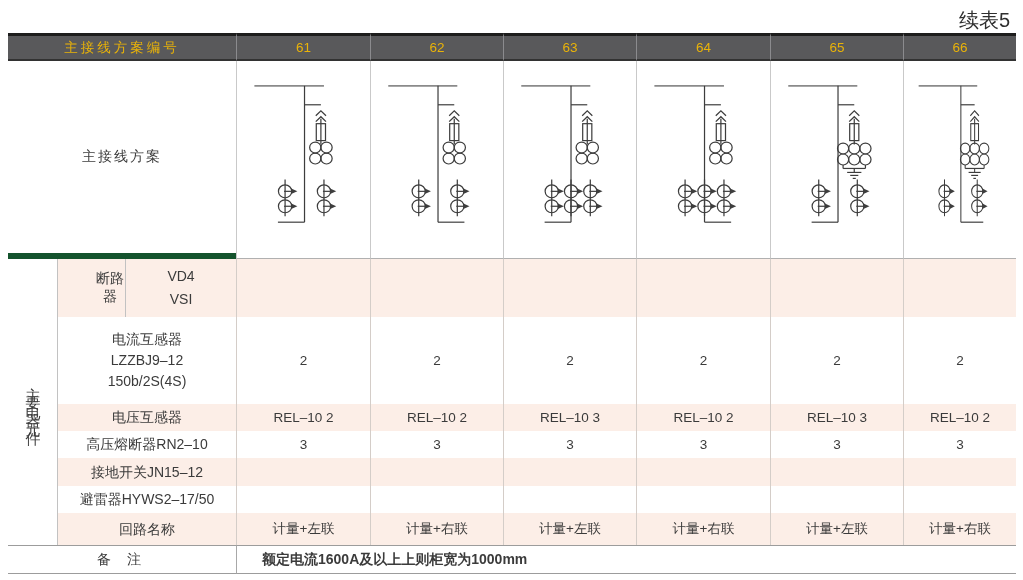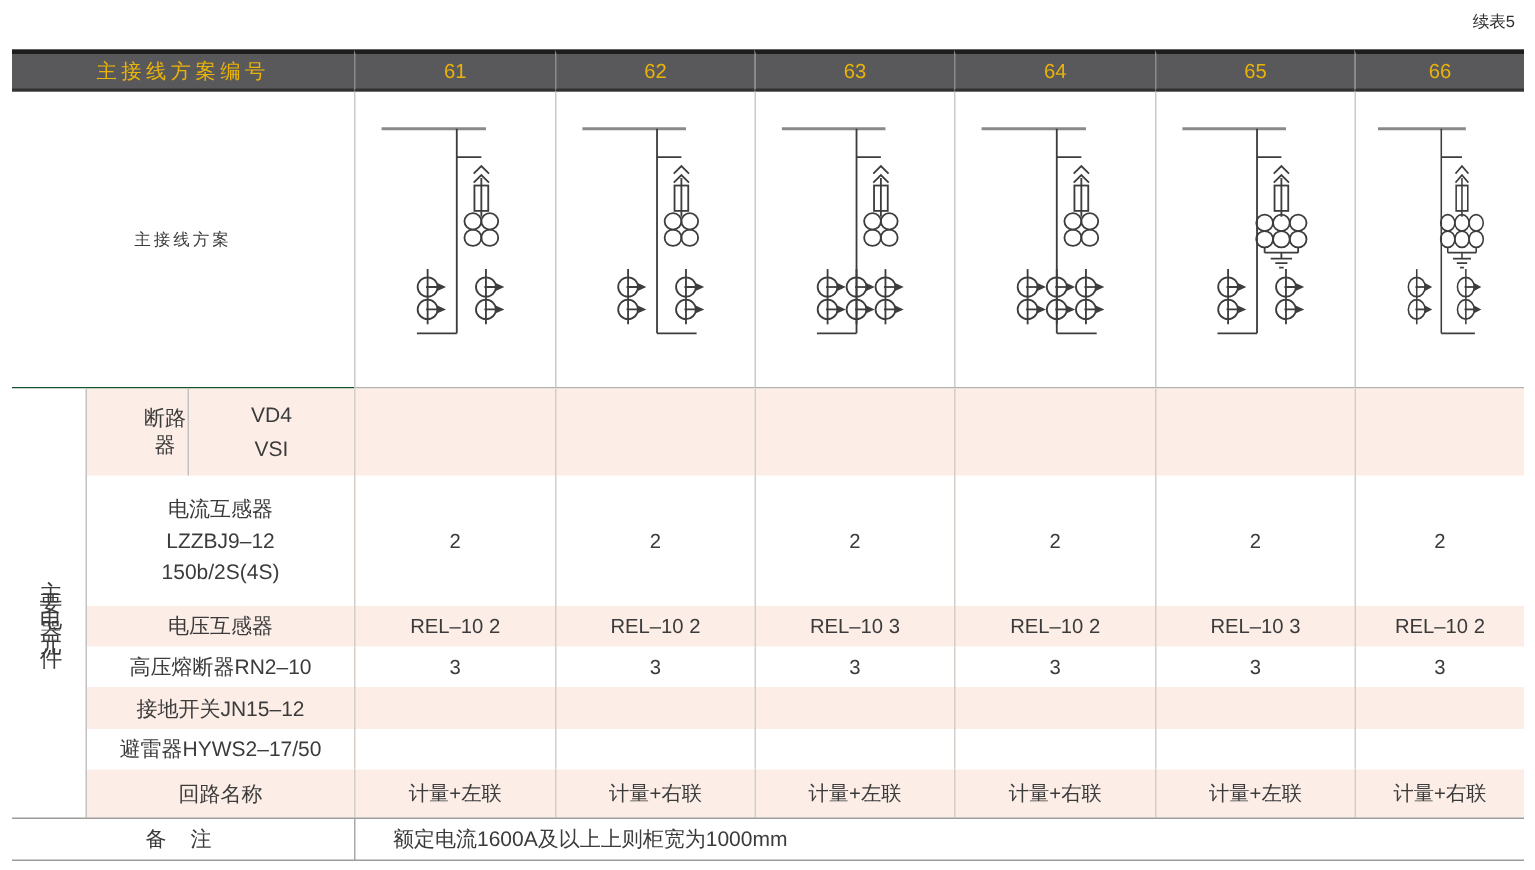--- a/index.html
+++ b/index.html
@@ -1,50 +1,50 @@
 <!DOCTYPE html>
 <html><head>
 <meta charset="utf-8">
 <style>
   * { margin:0; padding:0; box-sizing:border-box; }
   body { background:#ffffff; font-family:"Liberation Sans","DejaVu Sans",sans-serif; }
   .page { position:relative; width:1023px; height:580px; background:#fff; overflow:hidden; }
-  .caption { position:absolute; top:7px; right:13px; font-size:11px; color:#2f2f2f; }
+  .caption { position:absolute; top:7px; right:13px; font-size:20px; color:#2f2f2f; }
   .table {
     display:grid;
     grid-template-columns:50px 67px 111px 134px 133px 133px 134px 133px 113px;
     grid-template-rows:28px 198px 58px 87px 27px 27px 28px 27px 32px 29px;
     width:1008px;
     margin:33px 7px 0 8px;
   }
   .cell { display:flex; align-items:center; justify-content:center; font-size:14px; color:#3b3b3b; text-align:center; }
   .r1{grid-row:1} .r2{grid-row:2} .r3{grid-row:3} .r4{grid-row:4} .r5{grid-row:5}
   .r6{grid-row:6} .r7{grid-row:7} .r8{grid-row:8} .r9{grid-row:9} .r10{grid-row:10}
   
   .hd { background:#59595b; color:#eab308; font-size:13.5px;
         border-top:3px solid #1d1d1d; border-bottom:2px solid #323232; }
   .hl { grid-column:1/4; letter-spacing:3px; }
   .hsep { border-left:1px solid #8b8b8e; }
   
-  .dl { grid-column:1/4; border-bottom:1px solid #14532d; font-size:11px; letter-spacing:2px; }
+  .dl { grid-column:1/4; border-bottom:6px solid #14532d; font-size:14px; letter-spacing:2px; }
   .dg { border-left:1px solid #c9c9c9; border-bottom:1px solid #b0b0b0; }
   .dg svg { width:100%; height:100%; display:block; }
   
   .pk { background:#fceee7; }
   .strip { grid-column:1; grid-row:3/10; background:#fff; border-right:1px solid #c2c2c2;
            writing-mode:vertical-rl; text-orientation:upright; letter-spacing:9px; font-size:15px; }
   .lab { grid-column:2/4; line-height:21px; }
   .blab { grid-column:2;padding-left:37px; }
   .btype { grid-column:3; border-left:1px solid #c2c2c2; flex-direction:column; line-height:23px;text-align:center; }
   .v { border-left:1px solid #d4cdc8; font-size:13.5px; }
   .multi { flex-direction:column; }
   
   .rm { border-top:1px solid #9c9c9c; border-bottom:1px solid #9c9c9c; }
   .rml { grid-column:1/4; letter-spacing:6px;text-align:center; }
-  .rmt { grid-column:4/10; border-left:1px solid #a8a8a8; justify-content:flex-start; padding-left:25px; }
+  .rmt { grid-column:4/10; border-left:1px solid #a8a8a8; justify-content:flex-start; padding-left:25px;font-weight:bold; }
 </style>
 </head>
 <body>
 
 <div class="page">
   <div class="caption">续表5</div>
 
   <div class="table">
 
     <div class="cell hd hl r1">主接线方案编号</div>

